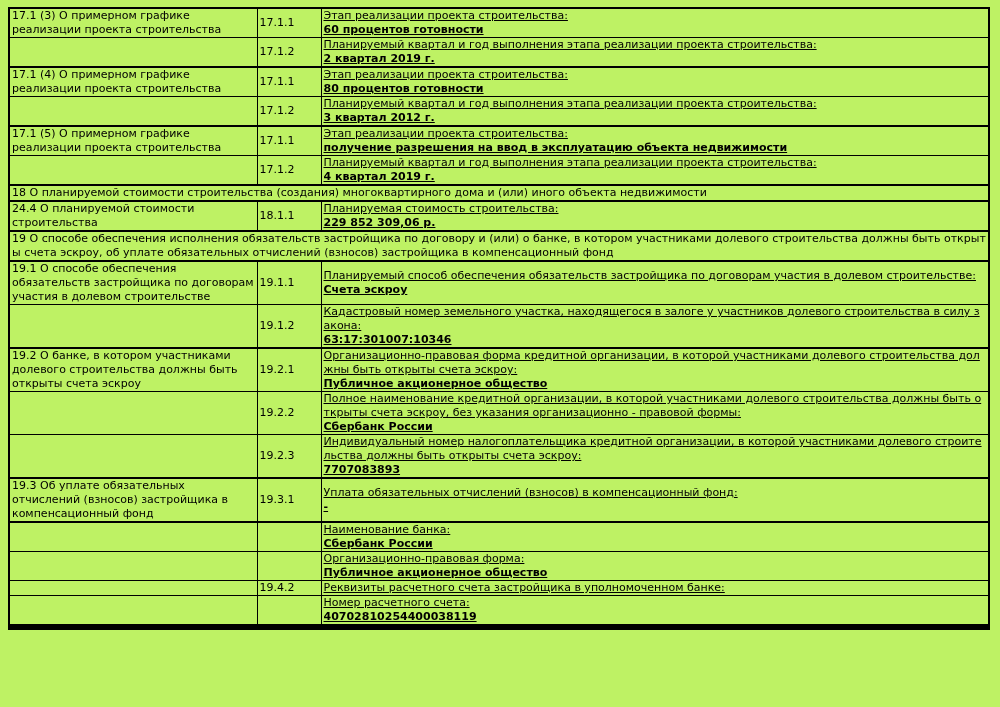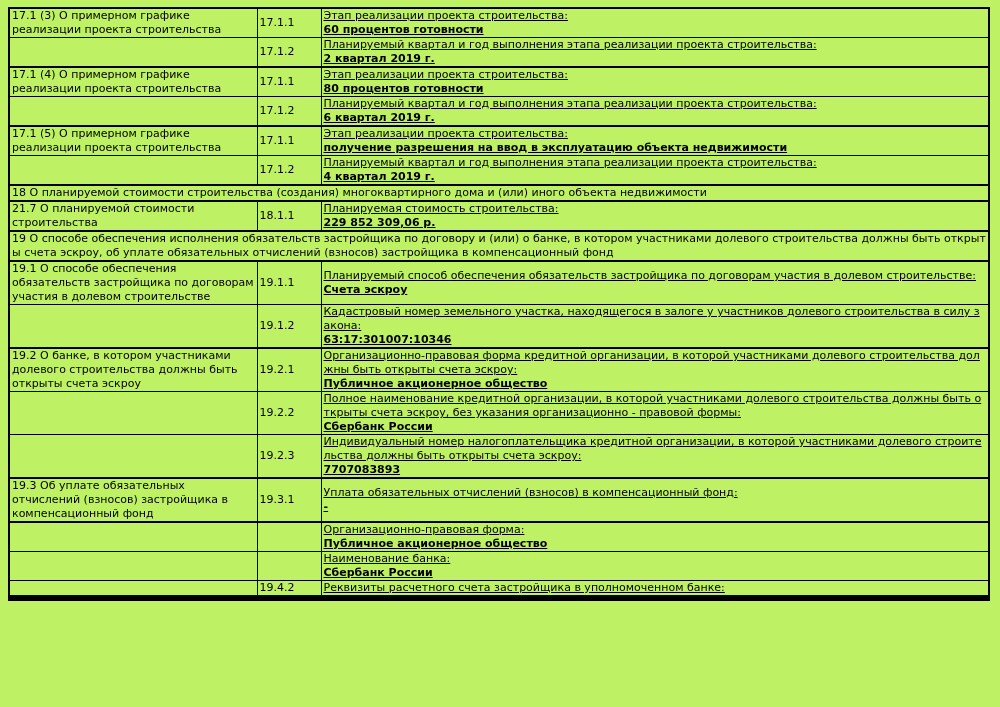--- a/index.html
+++ b/index.html
@@ -92,21 +92,21 @@
     <td class="content-cell">
       <div class="field-label">Этап реализации проекта строительства:</div>
       <div class="field-value">80 процентов готовности</div>
     </td>
   </tr>
         <tr class="data-row group-end">
     <td class="desc-cell"></td>
     <td class="num-cell">17.1.2</td>
     <td class="content-cell">
       <div class="field-label">Планируемый квартал и год выполнения этапа реализации проекта строительства:</div>
-      <div class="field-value">6 квартал 2019 г.</div>
+      <div class="field-value">3 квартал 2012 г.</div>
     </td>
   </tr>
         <tr class="data-row">
     <td class="desc-cell">17.1 (5) О примерном графике реализации проекта строительства</td>
     <td class="num-cell">17.1.1</td>
     <td class="content-cell">
       <div class="field-label">Этап реализации проекта строительства:</div>
       <div class="field-value">получение разрешения на ввод в эксплуатацию объекта недвижимости</div>
     </td>
   </tr>
@@ -115,21 +115,21 @@
     <td class="num-cell">17.1.2</td>
     <td class="content-cell">
       <div class="field-label">Планируемый квартал и год выполнения этапа реализации проекта строительства:</div>
       <div class="field-value">4 квартал 2019 г.</div>
     </td>
   </tr>
         <tr class="section-row">
     <td colspan="3">18 О планируемой стоимости строительства (создания) многоквартирного дома и (или) иного объекта недвижимости</td>
   </tr>
         <tr class="data-row group-end">
-    <td class="desc-cell">21.7 О планируемой стоимости строительства</td>
+    <td class="desc-cell">24.4 О планируемой стоимости строительства</td>
     <td class="num-cell">18.1.1</td>
     <td class="content-cell">
       <div class="field-label">Планируемая стоимость строительства:</div>
       <div class="field-value">229 852 309,06 р.</div>
     </td>
   </tr>
         <tr class="section-row">
     <td colspan="3">19 О способе обеспечения исполнения обязательств застройщика по договору и (или) о банке, в котором участниками долевого строительства должны быть открыты счета эскроу, об уплате обязательных отчислений (взносов) застройщика в компенсационный фонд</td>
   </tr>
         <tr class="data-row">
@@ -177,35 +177,43 @@
     <td class="num-cell">19.3.1</td>
     <td class="content-cell">
       <div class="field-label">Уплата обязательных отчислений (взносов) в компенсационный фонд:</div>
       <div class="field-value">-</div>
     </td>
   </tr>
         <tr class="data-row">
     <td class="desc-cell"></td>
     <td class="num-cell"></td>
     <td class="content-cell">
+      <div class="field-label">Наименование банка:</div>
+      <div class="field-value">Сбербанк России</div>
+    </td>
+  </tr>
+        <tr class="data-row">
+    <td class="desc-cell"></td>
+    <td class="num-cell"></td>
+    <td class="content-cell">
       <div class="field-label">Организационно-правовая форма:</div>
       <div class="field-value">Публичное акционерное общество</div>
     </td>
   </tr>
         <tr class="data-row">
     <td class="desc-cell"></td>
-    <td class="num-cell"></td>
-    <td class="content-cell">
-      <div class="field-label">Наименование банка:</div>
-      <div class="field-value">Сбербанк России</div>
-    </td>
-  </tr>
-        <tr class="data-row">
-    <td class="desc-cell"></td>
     <td class="num-cell">19.4.2</td>
     <td class="content-cell">
       <div class="field-label">Реквизиты расчетного счета застройщика в уполномоченном банке:</div>
       <div class="field-value"></div>
+    </td>
+  </tr>
+        <tr class="data-row">
+    <td class="desc-cell"></td>
+    <td class="num-cell"></td>
+    <td class="content-cell">
+      <div class="field-label">Номер расчетного счета:</div>
+      <div class="field-value">40702810254400038119</div>
     </td>
   </tr>
       </tbody>
   </table>
 </div>
 
 </body></html>

